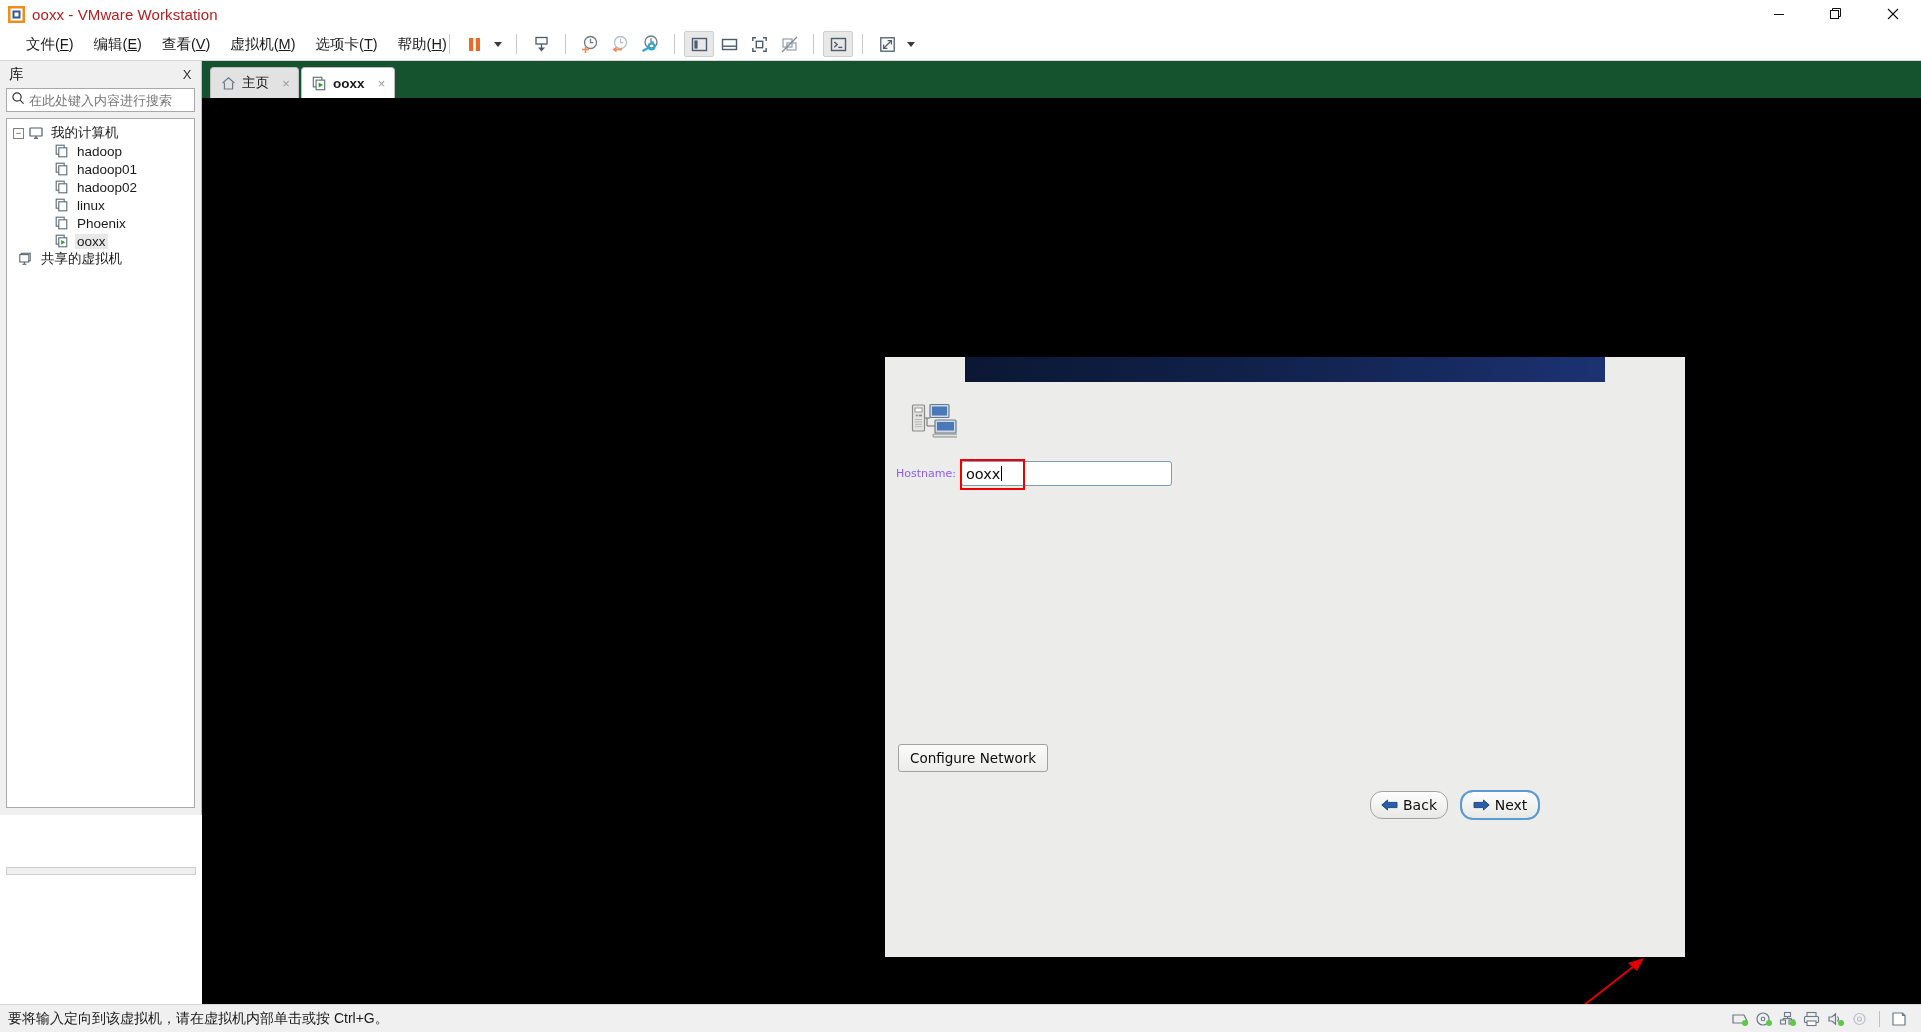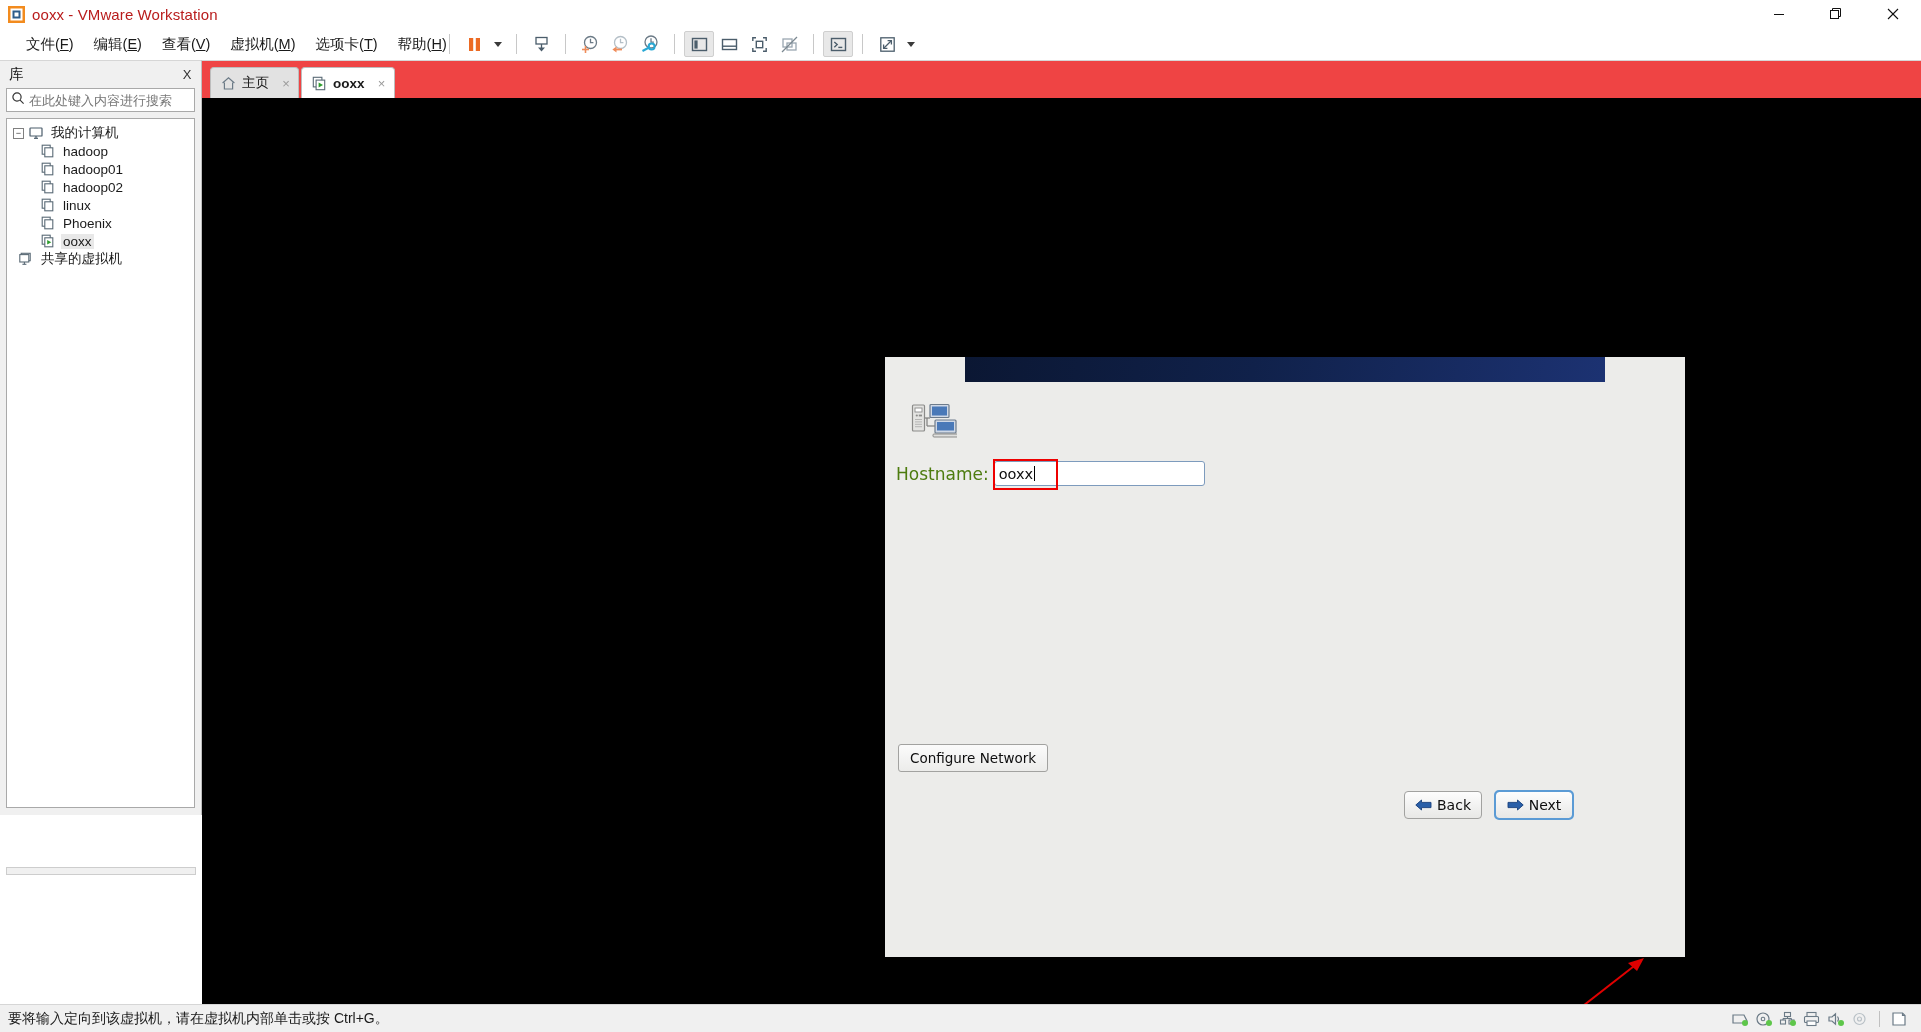--- a/index.html
+++ b/index.html
@@ -94,29 +94,29 @@
   .tree-row {
     display: flex; align-items: center; height: 18px; font-size: 13.5px;
     color: #1a1a1a; padding-left: 6px; margin-bottom: 0px;
   }
   .tree-row .twisty {
     width: 11px; height: 11px; border: 1px solid #808080; background: #fff;
     display: inline-flex; align-items: center; justify-content: center;
     font-size: 9px; line-height: 1; color: #333; margin-right: 5px; flex: none;
   }
   .tree-row .ic { margin-right: 6px; display: flex; flex: none; }
-  .tree-row.child { padding-left: 34px; }
+  .tree-row.child { padding-left: 48px; }
   .tree-row.root2 { padding-left: 12px; }
   .tree-row.selected .lbl { background: #e8e8e8; }
   .tree-row .lbl { padding: 0 2px; }
 
   
   #tabstrip {
     position: absolute; top: 60px; left: 202px; width: 1719px; height: 38px;
-    background: #ef4444; border-top: 1px solid #d6d6d6;
+    background: #14532d; border-top: 1px solid #d6d6d6;
     display: flex; align-items: flex-end; padding-left: 8px;
   }
   .tab {
     height: 31px; display: flex; align-items: center;
     padding: 0 5px 0 10px; border: 1px solid #bdbdbd; border-bottom: none;
     border-radius: 4px 4px 0 0; margin-right: 2px;
     background: #e2e2e2; font-size: 13.5px; color: #1a1a1a;
   }
   .tab.active { background: #ffffff; font-weight: bold; }
   .tab .ic { margin-right: 6px; display: flex; }
@@ -144,21 +144,21 @@
   #inst-body { position: absolute; left: 0; top: 25px; width: 800px; height: 575px; }
   #inst-intro { display: flex; padding: 18px 26px 0 26px; }
   #inst-icon { width: 52px; flex: none; padding-top: 2px; }
   #inst-text {
     font-size: 14.5px; color: #0e0e0e; line-height: 1.29; padding-left: 4px;
     max-width: 310px;
   }
   #host-row {
     display: flex; align-items: center; padding: 17px 0 0 11px;
   }
-  #host-label { font-size: 17px; color: #4d7c0f; margin-right: 5px; }
+  #host-label { font-size: 11px; color: #8b5cf6; margin-right: 5px; }
   #host-input-wrap {
     width: 211px; height: 25px; background: #ffffff;
     border: 1px solid #7d9bbd; border-radius: 3px;
     display: flex; align-items: center; padding-left: 4px;
     font-size: 14.5px; color: #0e0e0e; position: relative;
   }
   #host-caret {
     display: inline-block; width: 1px; height: 15px; background: #000; margin-left: 1px;
   }
   #host-highlight {
@@ -169,21 +169,21 @@
     position: absolute; left: 13px; top: 362px;
     padding: 5px 11px; font-size: 13.5px; color: #0e0e0e;
     background: linear-gradient(180deg, #fbfbfb 0%, #ececea 100%);
     border: 1px solid #a2a2a0; border-radius: 3px;
   }
   .nav-btn {
     position: absolute; top: 409px; height: 28px;
     display: flex; align-items: center; justify-content: center;
     padding: 0 12px; font-size: 14px; color: #0e0e0e;
     background: linear-gradient(180deg, #fdfdfd 0%, #e8e8e6 100%);
-    border: 1px solid #a2a2a0; border-radius: 4px; margin-left: 34px;
+    border: 1px solid #a2a2a0; border-radius: 12px;
   }
   #btn-back { left: 485px; width: 78px; }
   #btn-next { left: 576px; width: 78px; outline: 2px solid #5b9bd5; outline-offset: -1px; border-color: #5b9bd5; }
   .nav-btn .arr { margin-right: 5px; display: flex; }
 
   
   #annot { position: absolute; left: 1374px; top: 855px; pointer-events: none; }
 
   
   #statusbar {

